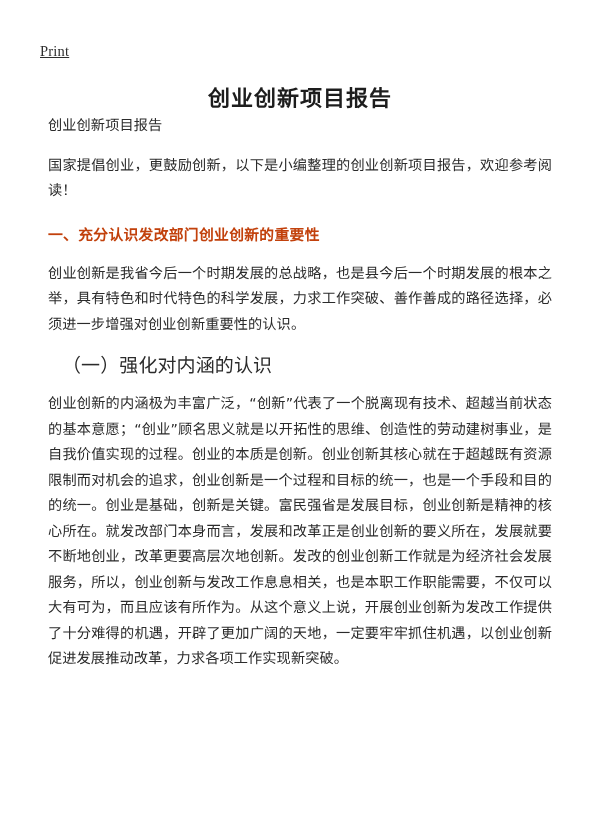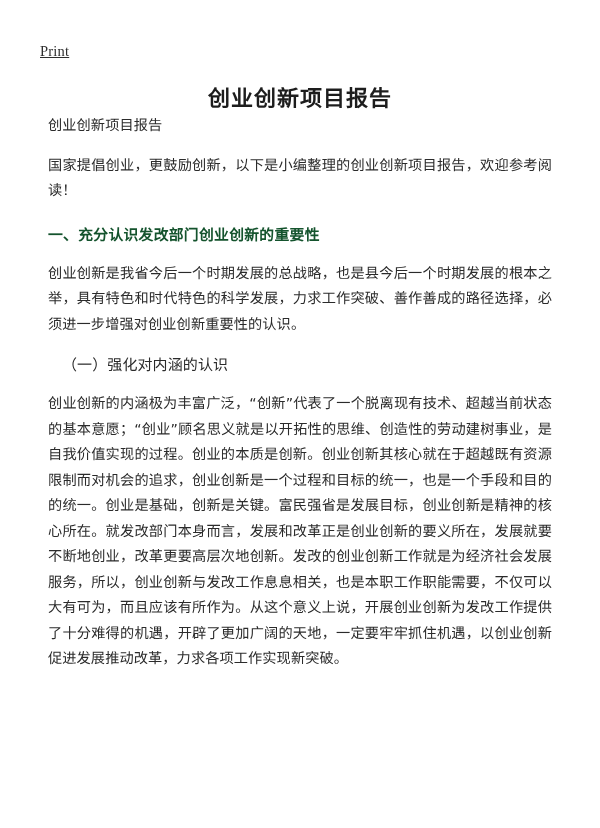--- a/index.html
+++ b/index.html
@@ -70,28 +70,28 @@
     word-break: break-all;
   }
 
   .para.lead {
     margin-bottom: 16px;
   }
 
   .section-heading {
     font-size: 14.8px;
     font-weight: 700;
-    color: #14532d;
+    color: #c2410c;
     line-height: 25px;
     margin: 18px 0 14px 0;
     letter-spacing: 0.3px;
   }
 
   .sub-heading {
-    font-size: 15px;
+    font-size: 19px;
     font-weight: 400;
     color: #2b2b2b;
     line-height: 25px;
     margin: 16px 0 13px 0;
     padding-left: 14px;
     letter-spacing: 0.1px;
   }
 </style>
 </head>
 <body>

